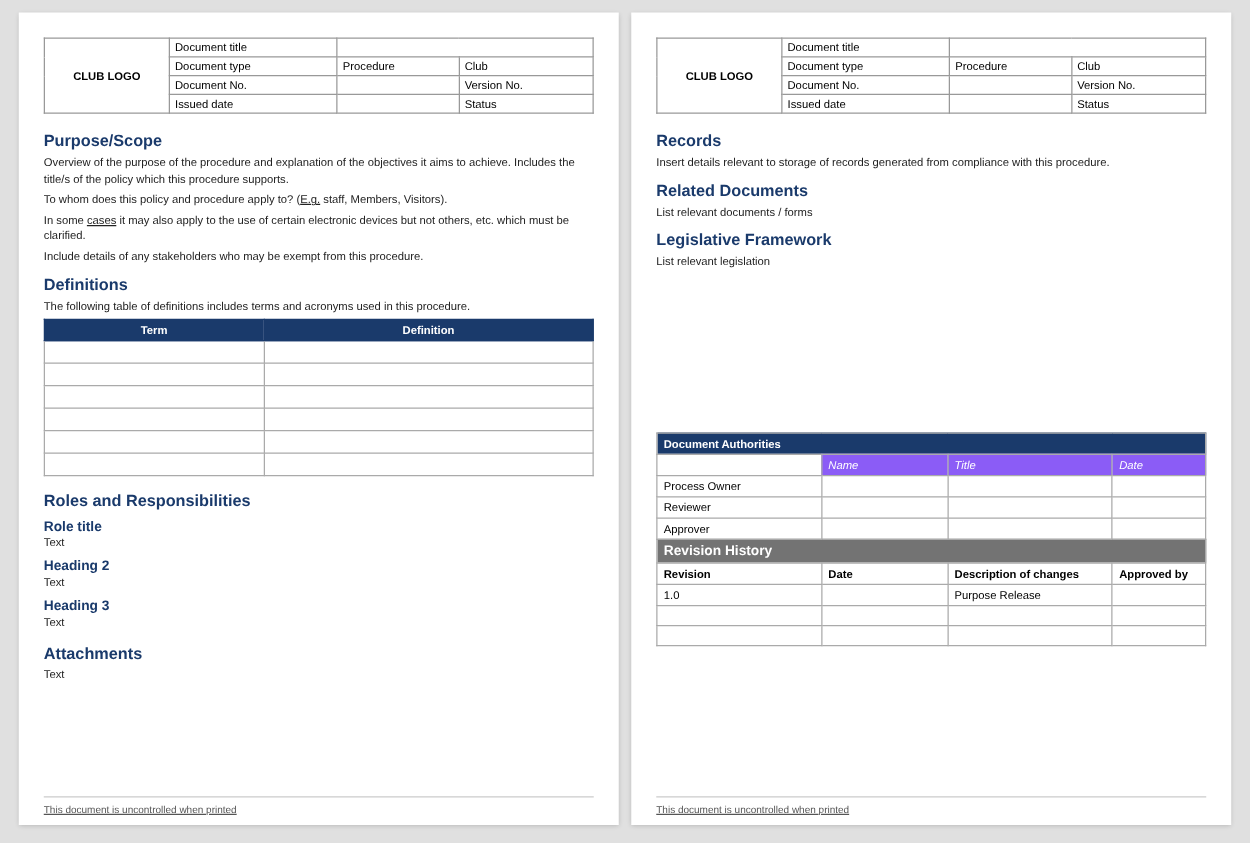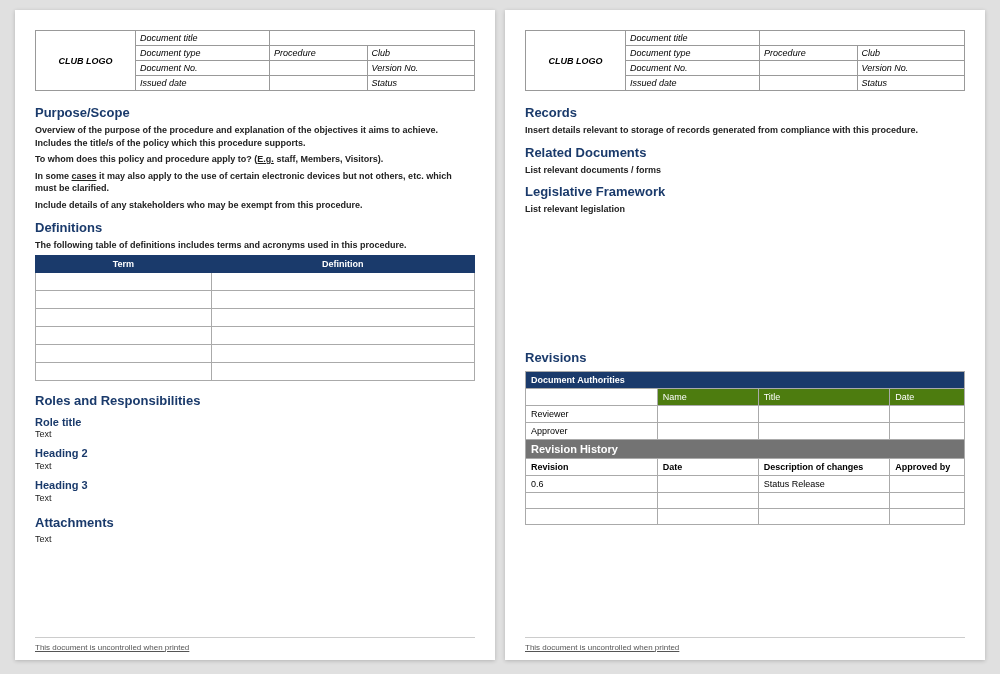--- a/index.html
+++ b/index.html
@@ -25,21 +25,20 @@
     
     .header-table {
       width: 100%;
       border-collapse: collapse;
       margin-bottom: 14px;
     }
     .header-table td, .header-table th {
       border: 1px solid #999;
       padding: 2px 4px;
       font-size: 9px;
-      font-style: italic;
     }
     .logo-cell {
       width: 100px;
       text-align: center;
       font-size: 10px;
       font-weight: bold;
       border: 1px solid #999;
       vertical-align: middle;
     }
 
@@ -49,21 +48,20 @@
       font-size: 13px;
       font-weight: bold;
       margin-top: 10px;
       margin-bottom: 4px;
     }
     .section-text {
       font-size: 9px;
       color: #222;
       margin-bottom: 4px;
       line-height: 1.4;
-      font-weight: bold;
     }
     .underline { text-decoration: underline; }
 
     
     .def-table {
       width: 100%;
       border-collapse: collapse;
       margin: 8px 0;
     }
     .def-table th {
@@ -80,25 +78,26 @@
       height: 18px;
     }
 
     
     .rev-table {
       width: 100%;
       border-collapse: collapse;
       margin-top: 6px;
     }
     .rev-table th {
-      background: #4d7c0f;
+      background: #8b5cf6;
       color: #fff;
       padding: 3px 5px;
       font-size: 9px;
       text-align: left;
+      font-style: italic;
     }
     .rev-table td {
       border: 1px solid #aaa;
       padding: 3px 5px;
       font-size: 9px;
       height: 16px;
     }
     .rev-table .section-header td {
       background: #1a3a6b;
       color: #fff;
@@ -276,36 +275,41 @@
   <div class="section-text">Insert details relevant to storage of records generated from compliance with this procedure.</div>
 
   <div class="section-heading mt8">Related Documents</div>
   <div class="section-text">List relevant documents / forms</div>
 
   <div class="section-heading mt8">Legislative Framework</div>
   <div class="section-text">List relevant legislation</div>
 
   <div style="height: 120px;"></div>
 
-  <div class="section-heading">Revisions</div>
 
   <table class="rev-table">
     <thead>
       <tr>
         <td colspan="4" style="background:#1a3a6b;color:#fff;font-weight:bold;padding:3px 5px;font-size:9px;">Document Authorities</td>
       </tr>
       <tr>
         <td style="border:1px solid #aaa;padding:3px 5px;font-size:9px;width:30%;"></td>
         <th style="border:1px solid #aaa;padding:3px 5px;font-size:9px;text-align:left;font-weight:normal;width:23%;">Name</th>
         <th style="border:1px solid #aaa;padding:3px 5px;font-size:9px;text-align:left;font-weight:normal;width:30%;margin-top:41px;">Title</th>
         <th style="border:1px solid #aaa;padding:3px 5px;font-size:9px;text-align:left;font-weight:normal;width:17%;">Date</th>
       </tr>
     </thead>
     <tbody id="rev-auth-rows">
       <tr>
+        <td style="border:1px solid #aaa;padding:3px 5px;font-size:9px;">Process Owner</td>
+        <td style="border:1px solid #aaa;padding:3px 5px;font-size:9px;"></td>
+        <td style="border:1px solid #aaa;padding:3px 5px;font-size:9px;"></td>
+        <td style="border:1px solid #aaa;padding:3px 5px;font-size:9px;"></td>
+      </tr>
+      <tr>
         <td style="border:1px solid #aaa;padding:3px 5px;font-size:9px;">Reviewer</td>
         <td style="border:1px solid #aaa;padding:3px 5px;font-size:9px;"></td>
         <td style="border:1px solid #aaa;padding:3px 5px;font-size:9px;"></td>
         <td style="border:1px solid #aaa;padding:3px 5px;font-size:9px;"></td>
       </tr>
       <tr>
         <td style="border:1px solid #aaa;padding:3px 5px;font-size:9px;">Approver</td>
         <td style="border:1px solid #aaa;padding:3px 5px;font-size:9px;"></td>
         <td style="border:1px solid #aaa;padding:3px 5px;font-size:9px;"></td>
         <td style="border:1px solid #aaa;padding:3px 5px;font-size:9px;"></td>
@@ -313,23 +317,23 @@
       <tr class="section-header">
         <td colspan="4" style="background:#737373;color:#fff;font-weight:bold;padding:3px 5px;font-size:11px;">Revision History</td>
       </tr>
       <tr>
         <td style="border:1px solid #aaa;padding:3px 5px;font-size:9px;font-weight:bold;">Revision</td>
         <td style="border:1px solid #aaa;padding:3px 5px;font-size:9px;font-weight:bold;">Date</td>
         <td style="border:1px solid #aaa;padding:3px 5px;font-size:9px;font-weight:bold;">Description of changes</td>
         <td style="border:1px solid #aaa;padding:3px 5px;font-size:9px;font-weight:bold;">Approved by</td>
       </tr>
       <tr>
-        <td style="border:1px solid #aaa;padding:3px 5px;font-size:9px;">0.6</td>
-        <td style="border:1px solid #aaa;padding:3px 5px;font-size:9px;"></td>
-        <td style="border:1px solid #aaa;padding:3px 5px;font-size:9px;">Status Release</td>
+        <td style="border:1px solid #aaa;padding:3px 5px;font-size:9px;">1.0</td>
+        <td style="border:1px solid #aaa;padding:3px 5px;font-size:9px;"></td>
+        <td style="border:1px solid #aaa;padding:3px 5px;font-size:9px;">Purpose Release</td>
         <td style="border:1px solid #aaa;padding:3px 5px;font-size:9px;"></td>
       </tr>
       <tr>
         <td style="border:1px solid #aaa;padding:3px 5px;font-size:9px;height:16px;"></td>
         <td style="border:1px solid #aaa;padding:3px 5px;font-size:9px;"></td>
         <td style="border:1px solid #aaa;padding:3px 5px;font-size:9px;"></td>
         <td style="border:1px solid #aaa;padding:3px 5px;font-size:9px;"></td>
       </tr>
       <tr>
         <td style="border:1px solid #aaa;padding:3px 5px;font-size:9px;height:16px;"></td>

